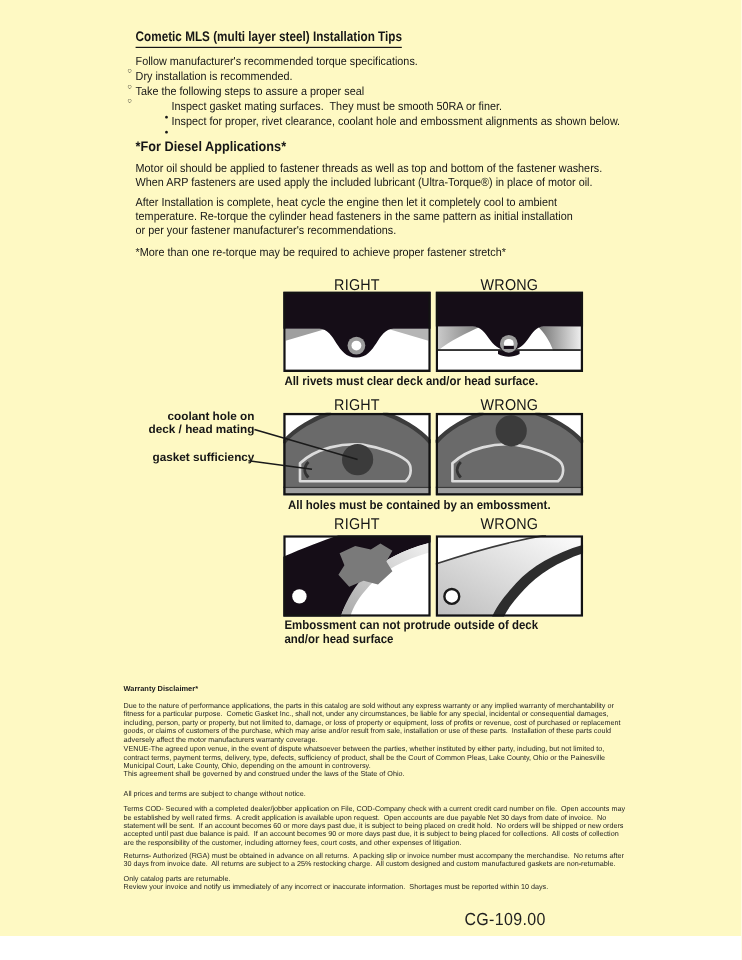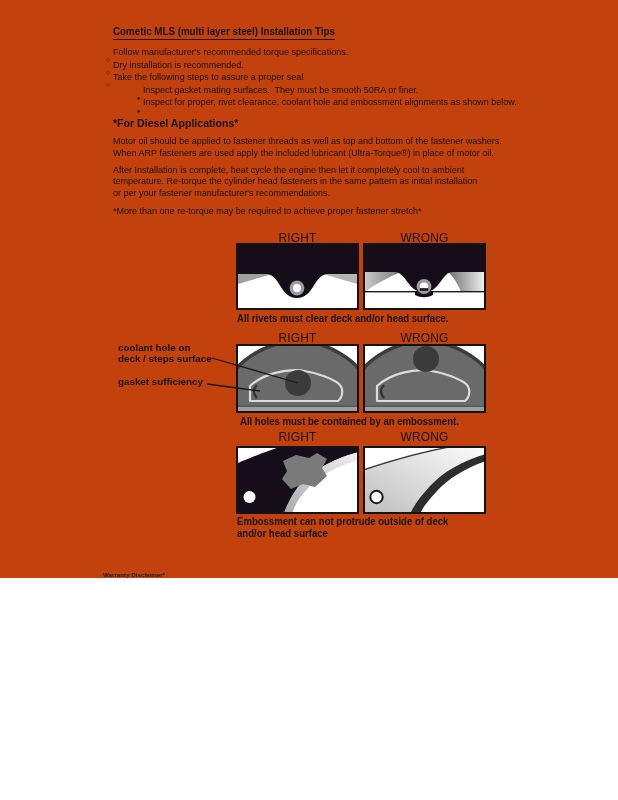--- a/index.html
+++ b/index.html
@@ -1,31 +1,31 @@
 <!DOCTYPE html>
 <html><head>
 <meta charset="utf-8">
 <style>
   html,body { margin:0; padding:0; background:#ffffff; }
   .page {
-    position:relative; width:618px; height:578px; background:#c2410c;
+    position:relative; width:618px; height:780px; background:#fef9c3;
     font-family:"Liberation Sans", sans-serif; color:#161616; overflow:hidden;
   }
   .t { position:absolute; white-space:pre; }
   .sx85l { transform:scaleX(.85); transform-origin:0 50%; }
   .sx92l { transform:scaleX(.92); transform-origin:0 50%; }
   .sx92c { transform:scaleX(.92); transform-origin:50% 50%; }
   .title { font-size:11.5px; font-weight:bold; border-bottom:1.4px solid #161616; padding-bottom:2px; }
   .body  { font-size:9.8px; }
   .mk1::before { content:"○"; font-size:6.5px; }
   .mk2::before { content:"●"; font-size:5.5px; }
   .h2 { font-size:11.5px; font-weight:bold; }
   .rw { font-size:13px; font-weight:500; width:123px; text-align:center; letter-spacing:.2px; }
   .cap { font-size:10.4px; font-weight:bold; }
-  .ann { font-size:9.8px; font-weight:600; width:94px; white-space:pre; position:absolute; }
+  .ann { font-size:9.8px; font-weight:600; width:94px; text-align:right; white-space:pre; position:absolute; }
   .img { position:absolute; }
   .legal { position:absolute; left:103px; font-size:6px; line-height:7.2px; color:#1c1c1c; }
   .legal div { white-space:pre; }
   .lh { font-weight:bold; font-size:6.2px; }
   .foot { font-size:14.5px; letter-spacing:.3px; color:#1f1f1f; }
 </style>
 </head>
 <body>
 
 <div class="page">
@@ -95,21 +95,21 @@
     <circle cx="61" cy="43.5" r="4.1" fill="#ffffff"></circle>
     <rect x="56.8" y="45.2" width="8.4" height="2.6" fill="#150d17"></rect>
     <rect x="1" y="1" width="121" height="65" fill="none" stroke="#131313" stroke-width="2"></rect>
   </svg>
   <div class="t cap sx92l" style="left:237px; top:312.5px">All rivets must clear deck and/or head surface.</div>
 
   <div class="t rw sx92c" style="left:236px; top:330px">RIGHT</div>
   <div class="t rw sx92c" style="left:363px; top:330px">WRONG</div>
 
   <div class="ann" style="left:118px; top:342px">coolant hole on</div>
-  <div class="ann" style="left:118px; top:353px">deck / steps surface</div>
+  <div class="ann" style="left:118px; top:353px">deck / head mating</div>
   <div class="ann" style="left:118px; top:376px">gasket sufficiency</div>
 
   <svg class="img" style="left:236px; top:344px" width="123" height="69" viewBox="0 0 123 69">
     <rect width="123" height="69" fill="#6a6a6a"></rect>
     <path d="M0,0 H40 C27,4 10,13 0,25 Z" fill="#ffffff"></path>
     <path d="M123,0 H83 C96,4 113,13 123,25 Z" fill="#ffffff"></path>
     <path d="M40,0 C27,4 10,13 0,25" stroke="#3c3c3c" stroke-width="3.5" fill="none"></path>
     <path d="M83,0 C96,4 113,13 123,25" stroke="#3c3c3c" stroke-width="3.5" fill="none"></path>
     <rect y="61.5" width="123" height="7.5" fill="#9e9e9e"></rect>
     <rect y="61.5" width="123" height="1.2" fill="#3c3c3c"></rect>

